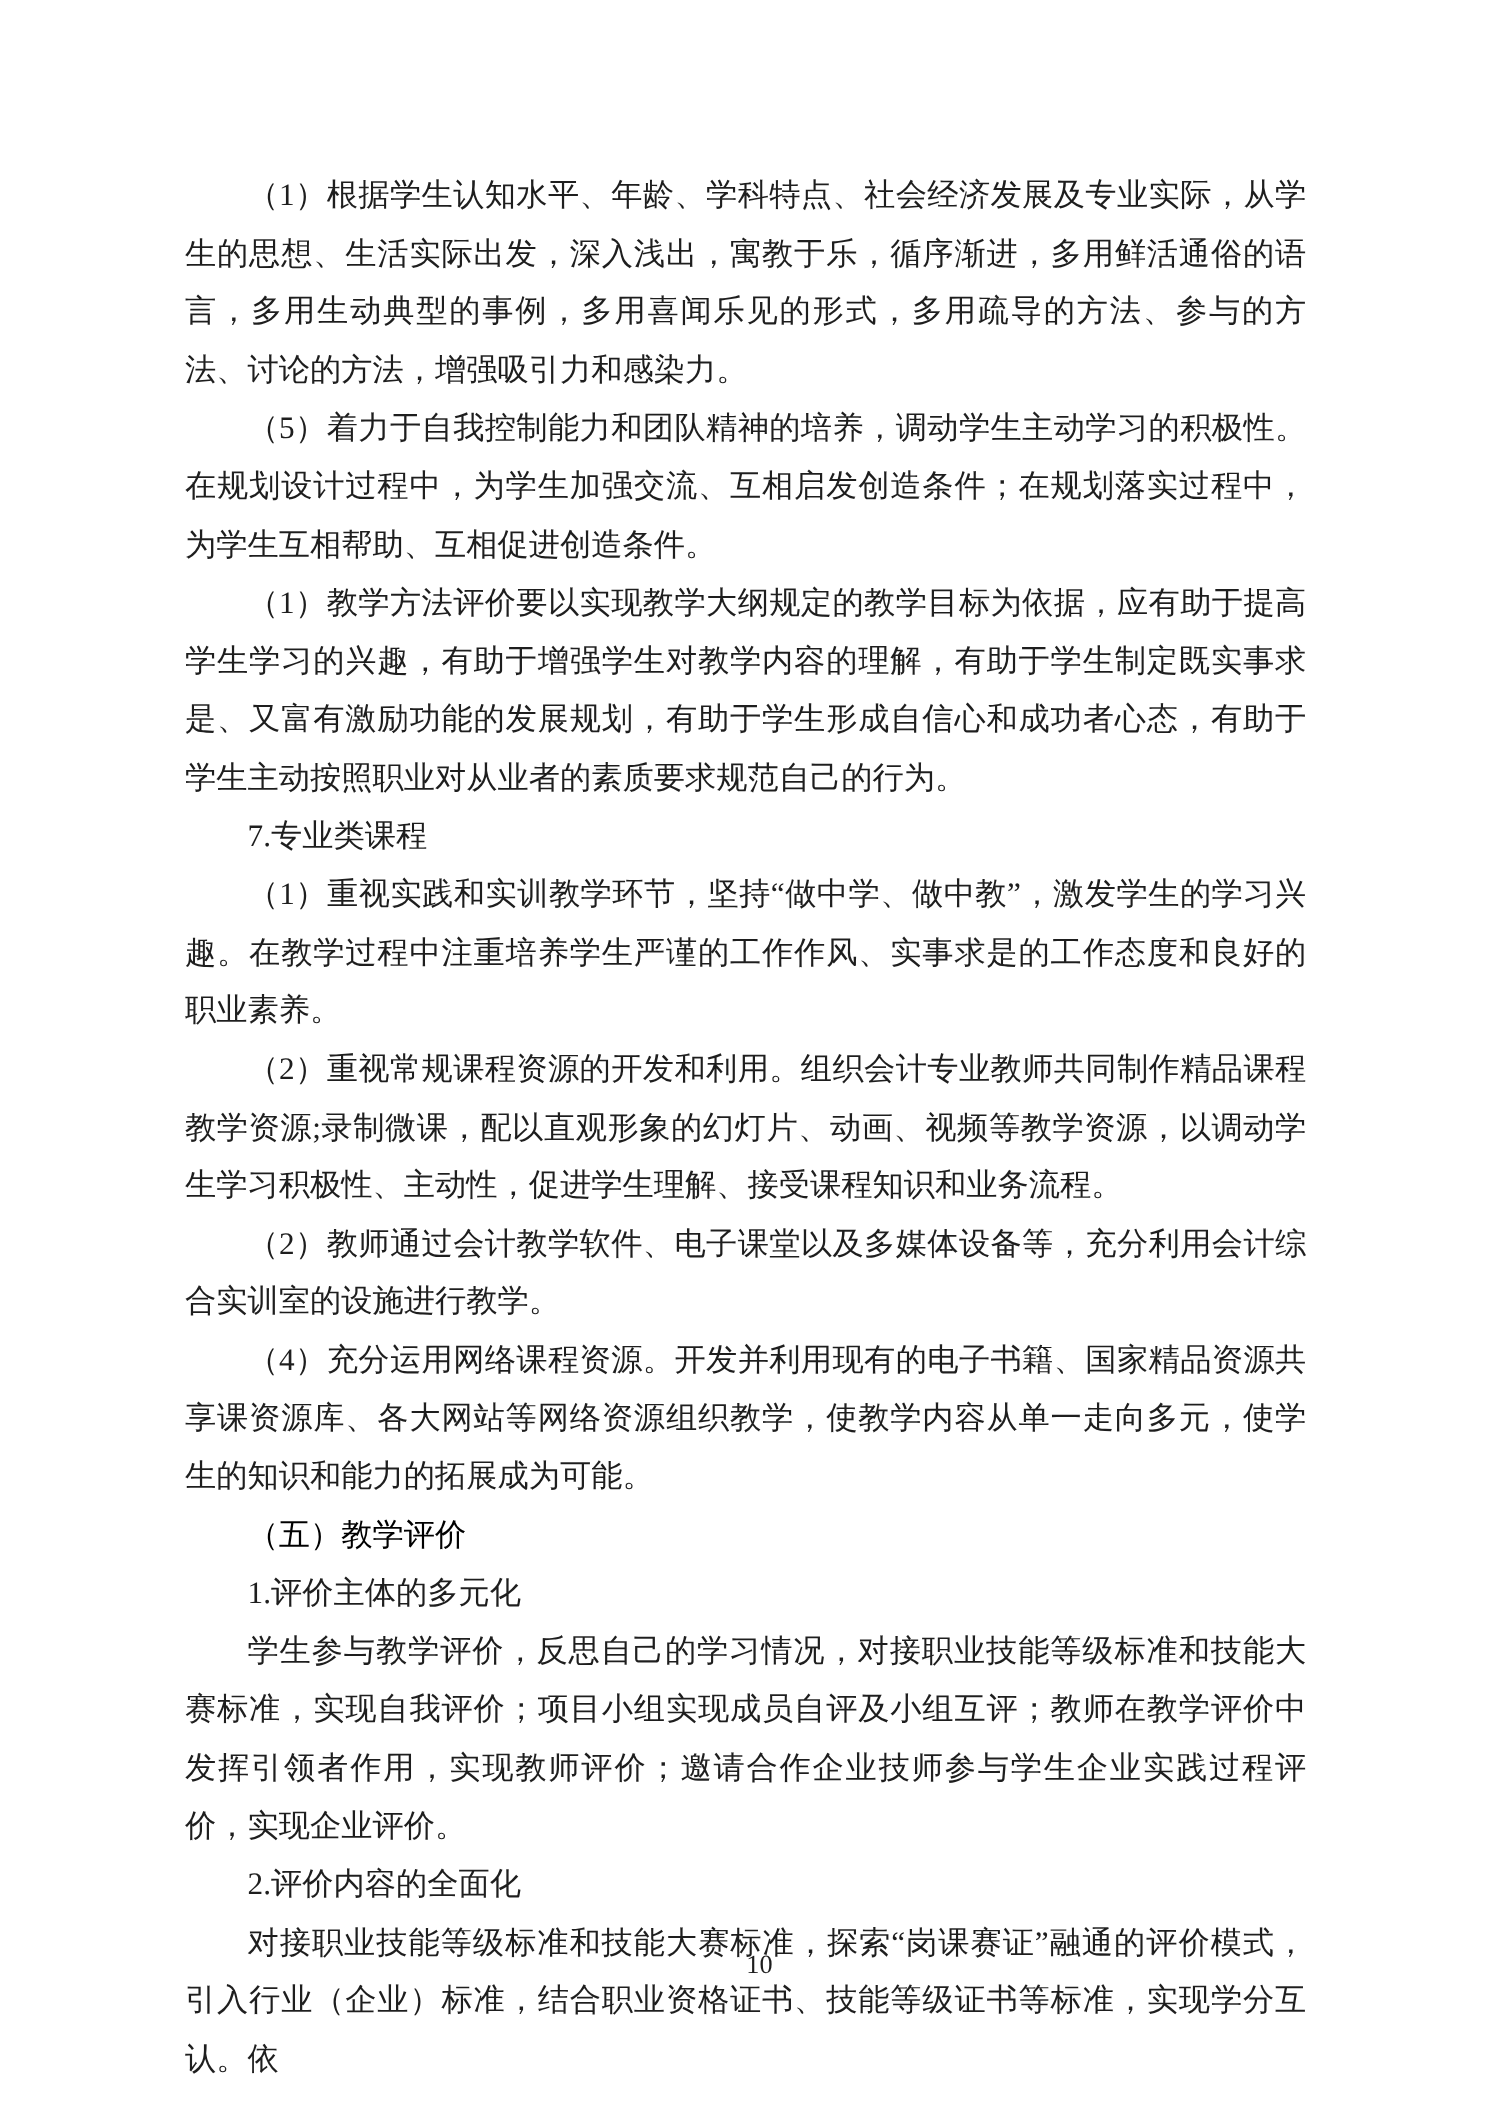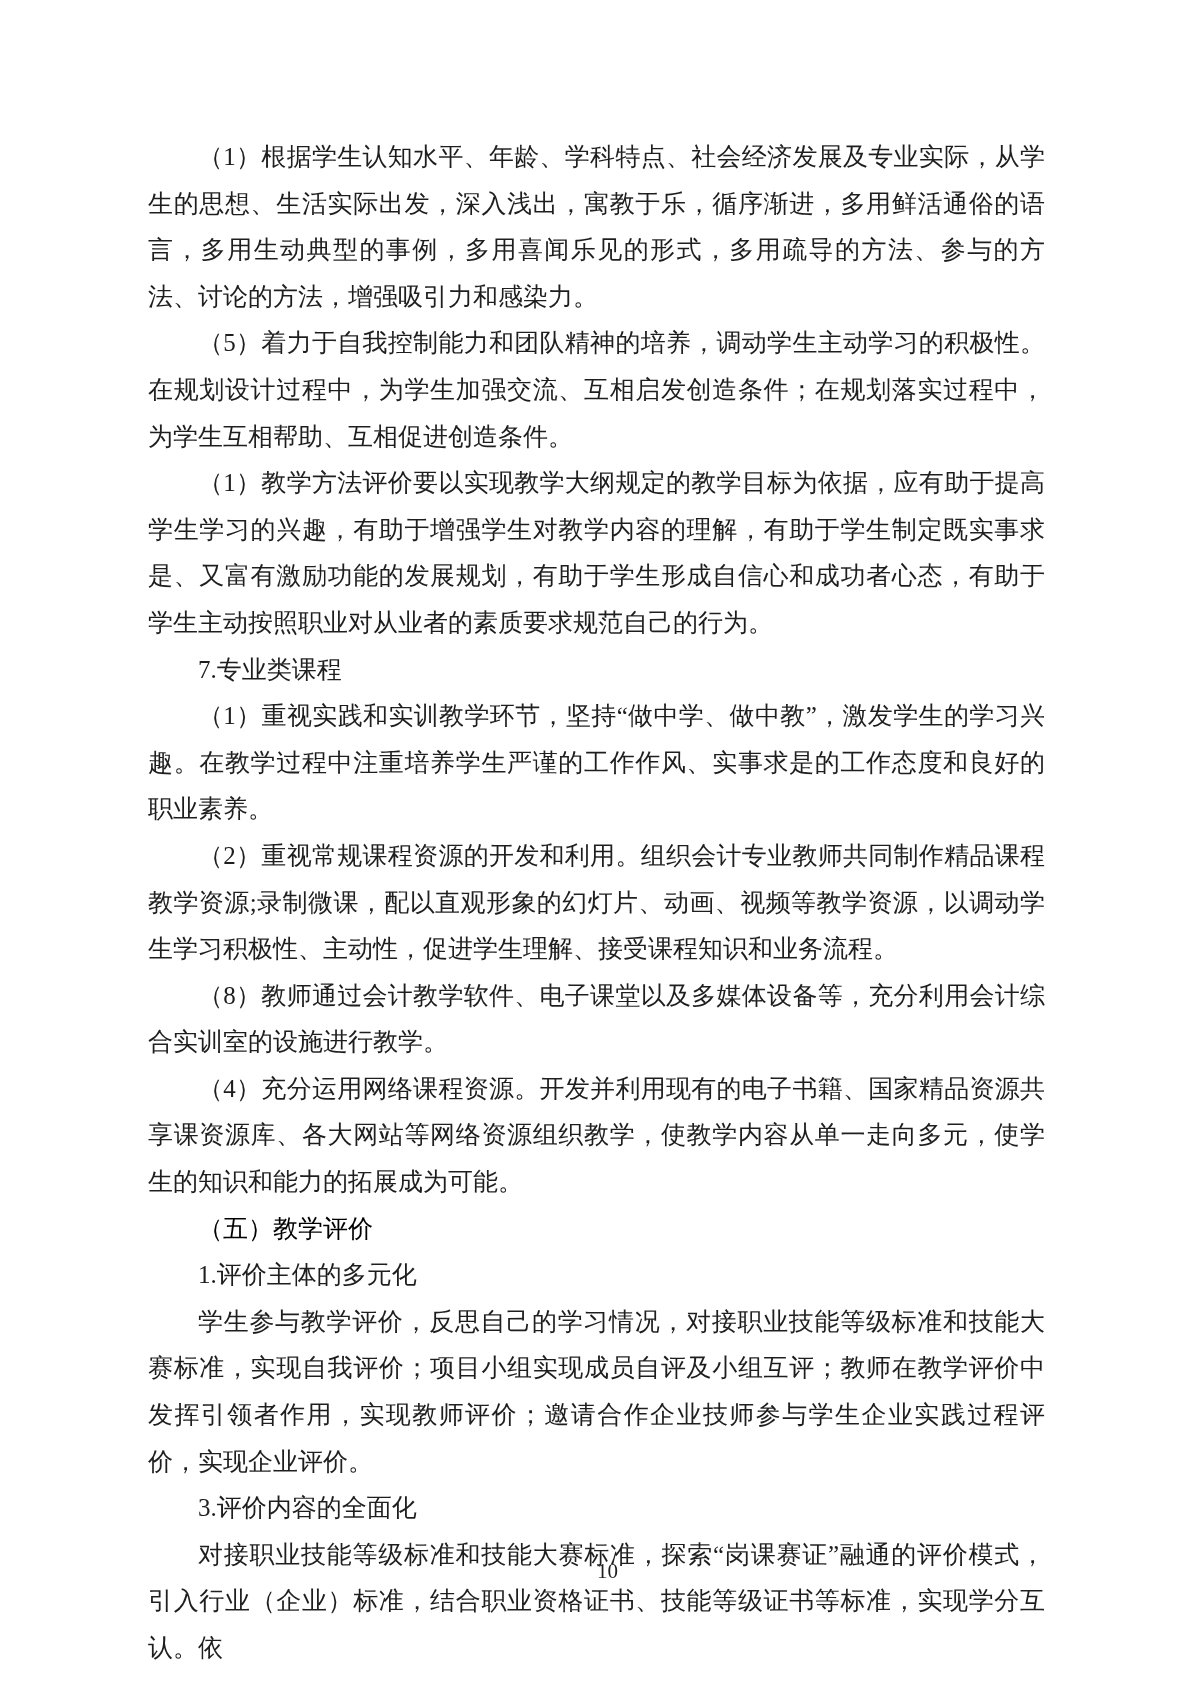--- a/index.html
+++ b/index.html
@@ -60,22 +60,22 @@
 <body>
 
 <div class="page">
   <div class="content" id="content">
       <p class="para">（1）根据学生认知水平、年龄、学科特点、社会经济发展及专业实际，从学生的思想、生活实际出发，深入浅出，寓教于乐，循序渐进，多用鲜活通俗的语言，多用生动典型的事例，多用喜闻乐见的形式，多用疏导的方法、参与的方法、讨论的方法，增强吸引力和感染力。</p>
       <p class="para">（5）着力于自我控制能力和团队精神的培养，调动学生主动学习的积极性。在规划设计过程中，为学生加强交流、互相启发创造条件；在规划落实过程中，为学生互相帮助、互相促进创造条件。</p>
       <p class="para">（1）教学方法评价要以实现教学大纲规定的教学目标为依据，应有助于提高学生学习的兴趣，有助于增强学生对教学内容的理解，有助于学生制定既实事求是、又富有激励功能的发展规划，有助于学生形成自信心和成功者心态，有助于学生主动按照职业对从业者的素质要求规范自己的行为。</p>
       <p class="para">7.专业类课程</p>
       <p class="para">（1）重视实践和实训教学环节，坚持“做中学、做中教”，激发学生的学习兴趣。在教学过程中注重培养学生严谨的工作作风、实事求是的工作态度和良好的职业素养。</p>
       <p class="para">（2）重视常规课程资源的开发和利用。组织会计专业教师共同制作精品课程教学资源;录制微课，配以直观形象的幻灯片、动画、视频等教学资源，以调动学生学习积极性、主动性，促进学生理解、接受课程知识和业务流程。</p>
-      <p class="para">（8）教师通过会计教学软件、电子课堂以及多媒体设备等，充分利用会计综合实训室的设施进行教学。</p>
+      <p class="para">（2）教师通过会计教学软件、电子课堂以及多媒体设备等，充分利用会计综合实训室的设施进行教学。</p>
       <p class="para">（4）充分运用网络课程资源。开发并利用现有的电子书籍、国家精品资源共享课资源库、各大网站等网络资源组织教学，使教学内容从单一走向多元，使学生的知识和能力的拓展成为可能。</p>
       <p class="para heading-para">（五）教学评价</p>
       <p class="para">1.评价主体的多元化</p>
       <p class="para">学生参与教学评价，反思自己的学习情况，对接职业技能等级标准和技能大赛标准，实现自我评价；项目小组实现成员自评及小组互评；教师在教学评价中发挥引领者作用，实现教师评价；邀请合作企业技师参与学生企业实践过程评价，实现企业评价。</p>
-      <p class="para">3.评价内容的全面化</p>
+      <p class="para">2.评价内容的全面化</p>
       <p class="para">对接职业技能等级标准和技能大赛标准，探索“岗课赛证”融通的评价模式，引入行业（企业）标准，结合职业资格证书、技能等级证书等标准，实现学分互认。依</p>
     </div>
   <div class="page-number">10</div>
 </div>
 
 </body></html>

